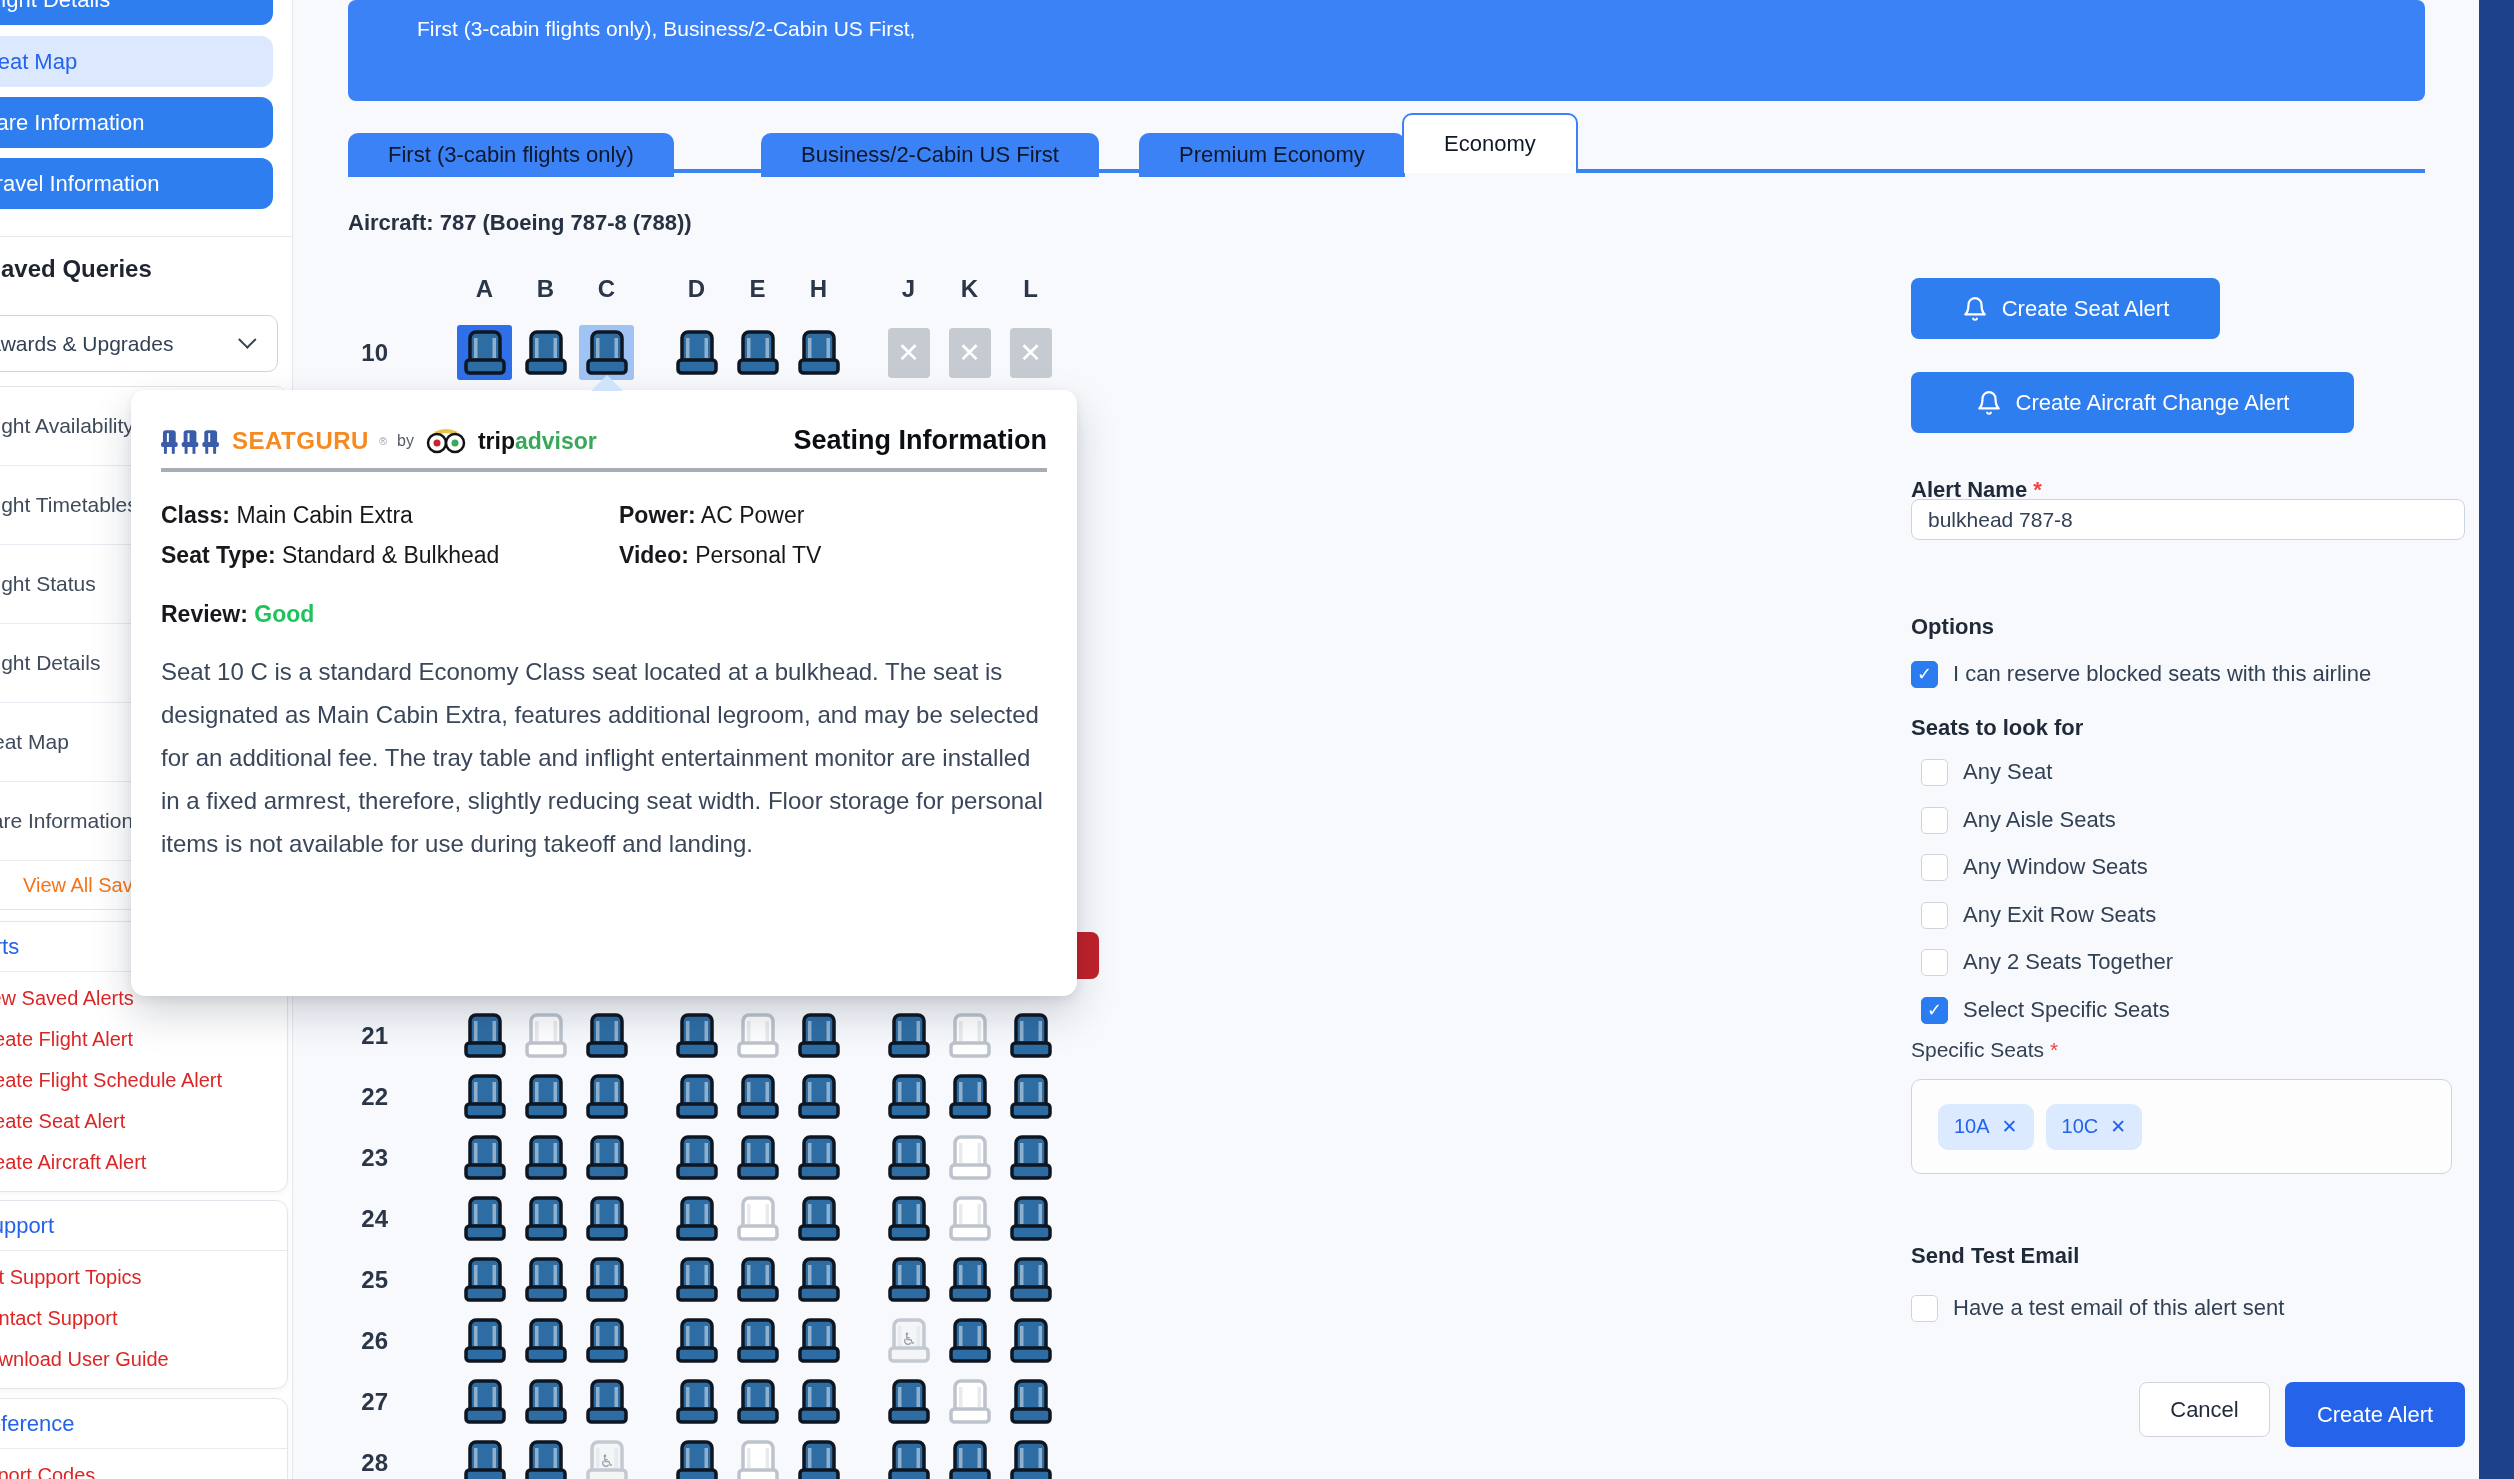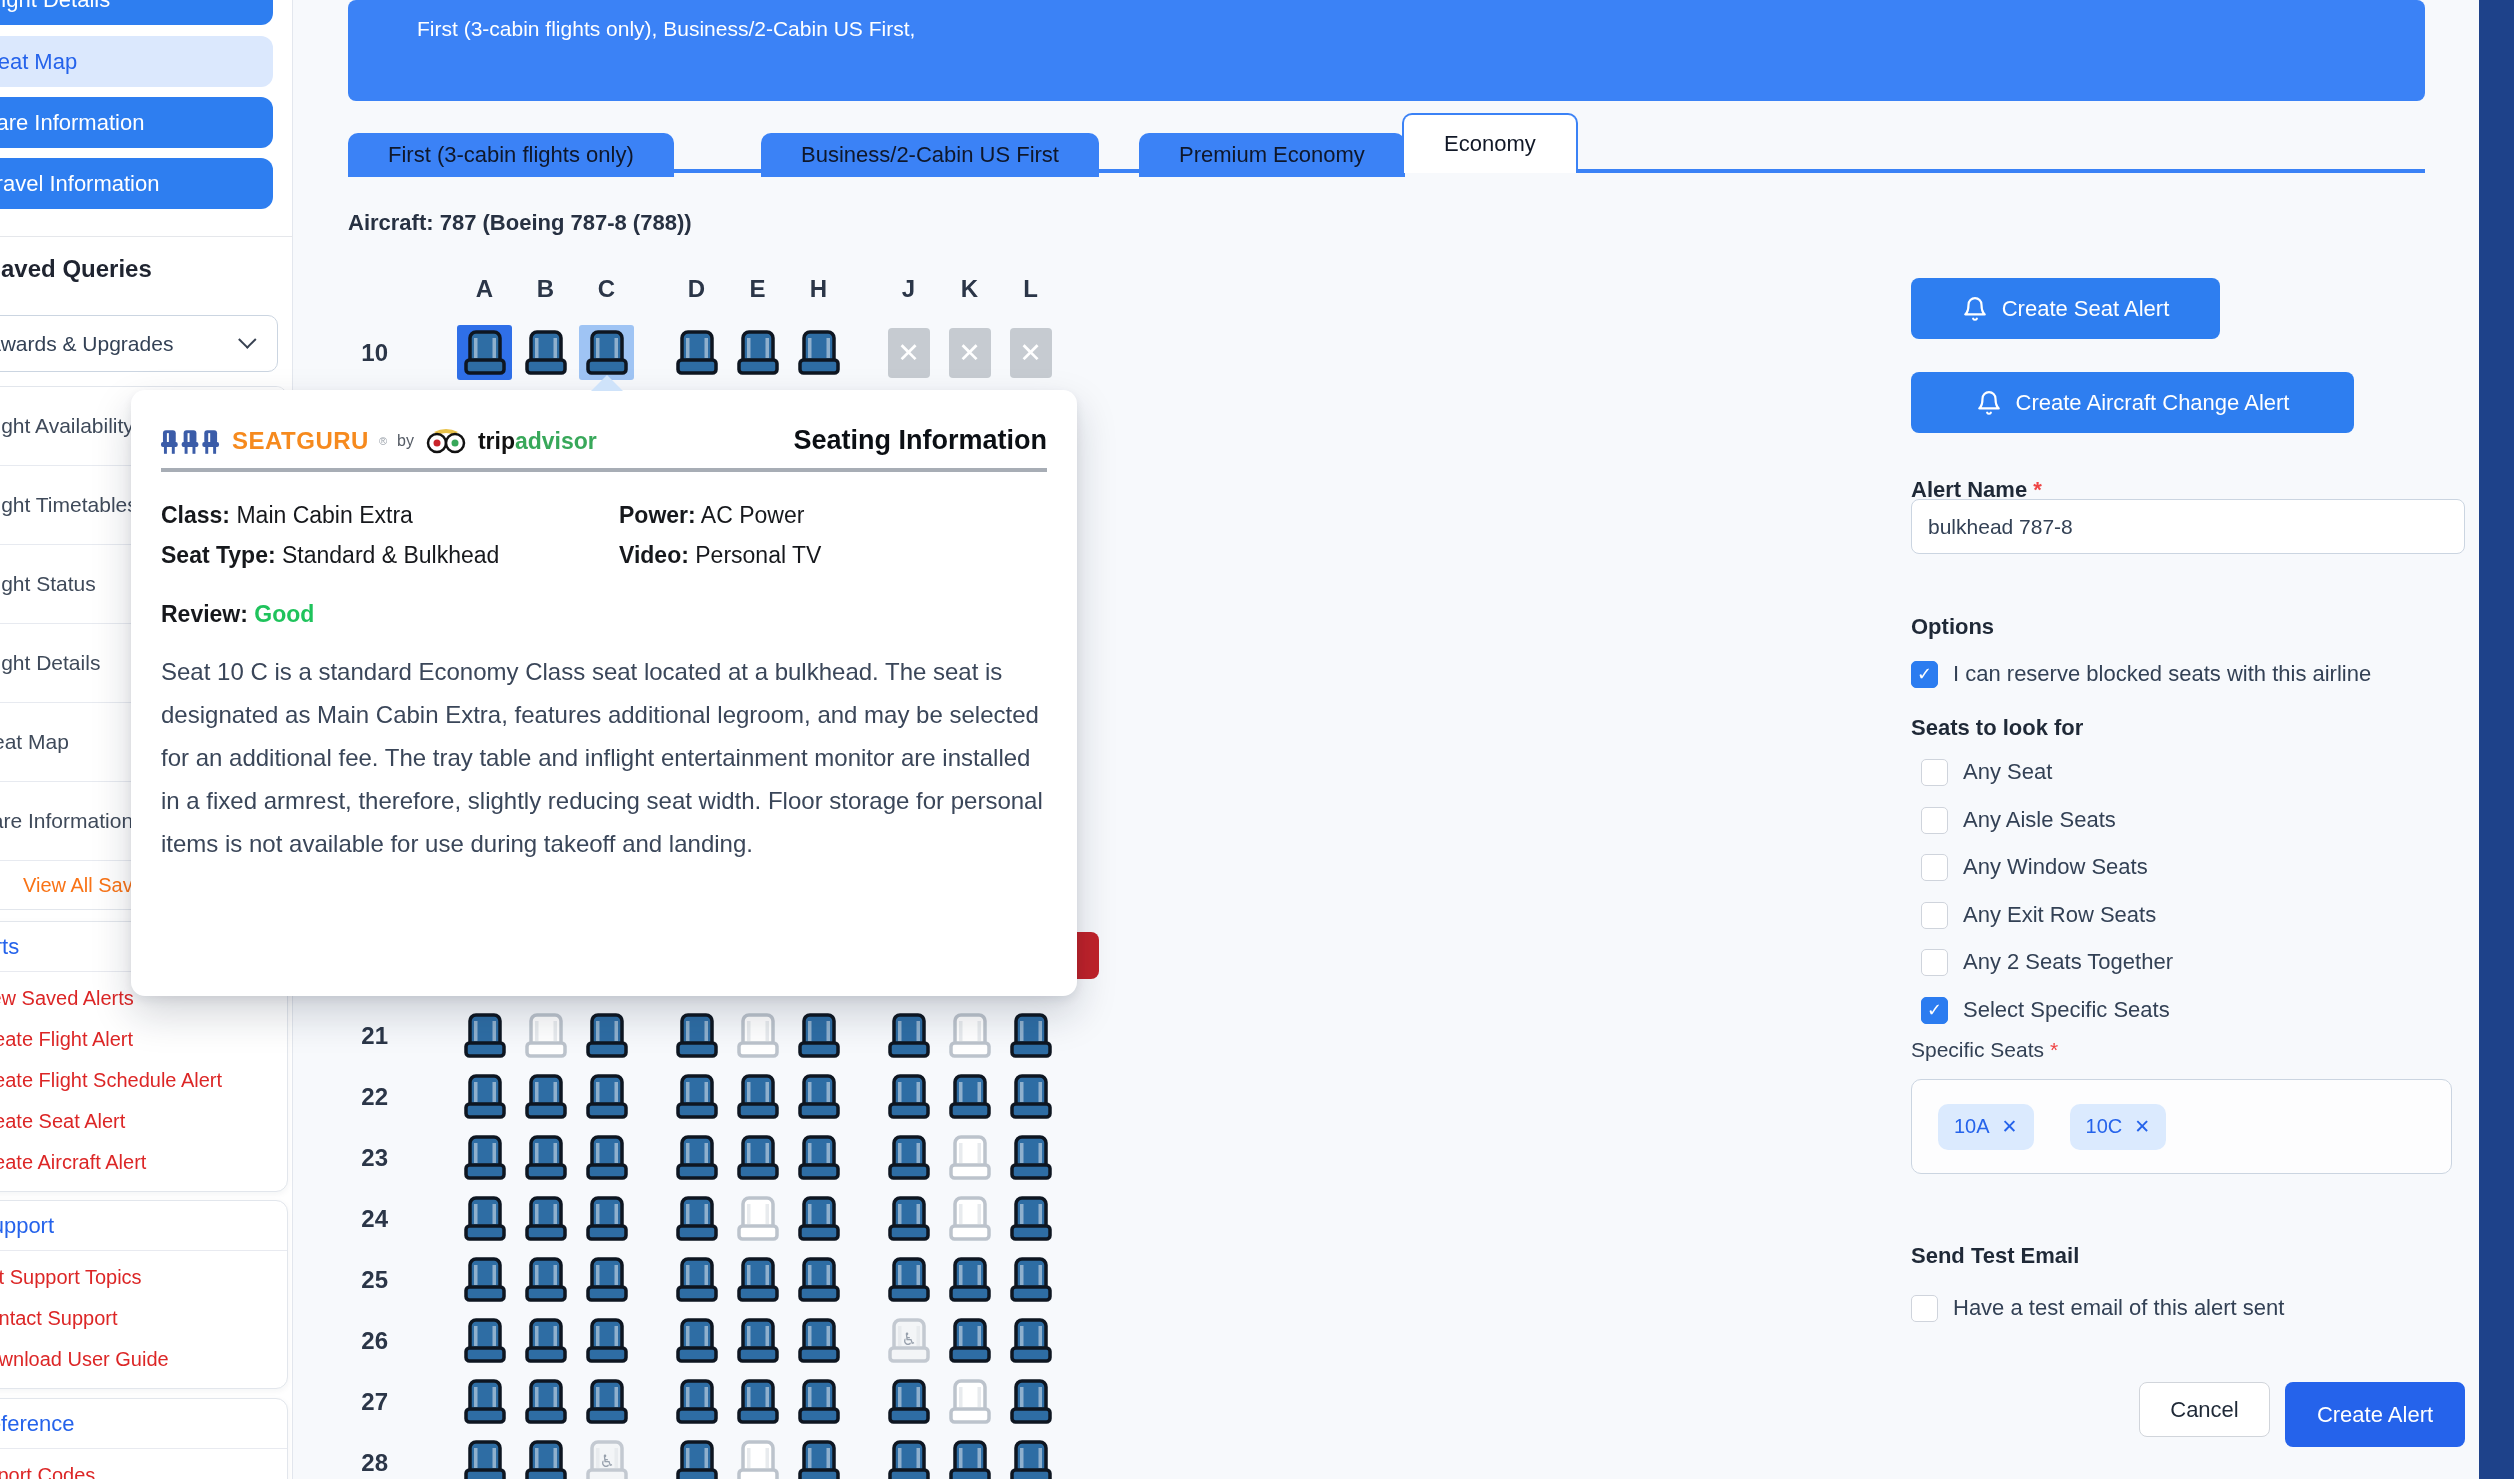--- a/index.html
+++ b/index.html
@@ -70,26 +70,26 @@
   .fields b { font-weight:bold; }
   .review-line { margin-top:32px; font-size:23px; font-weight:bold; color:#16181c; }
   .review-line .val { color:#1fc35c; }
   .popup-desc { margin-top:22px; font-size:24px; line-height:43px; color:#3a4659; width:887px; }
 
   
   .panel { position:absolute; left:1911px; top:0; width:554px; height:1479px; z-index:4; }
   .p-btn { position:absolute; left:0; height:61px; background:#2e7ef0; border:none; border-radius:8px; color:#fff; font-size:22px; display:flex; align-items:center; justify-content:center; gap:14px; cursor:pointer; font-family:inherit; }
   .p-label { position:absolute; left:0; font-size:22px; font-weight:bold; color:#1f2937; }
   .p-label .req, .p-sublabel .req { color:#ef4444; }
-  .p-input { position:absolute; left:0; top:499px; width:554px; height:55px; border:1px solid #cbd5e1; border-radius:8px; background:#fff; font-size:21px; color:#334155; padding:0 16px; font-family:inherit; }
+  .p-input { position:absolute; left:0; top:499px; width:554px; height:41px; border:1px solid #cbd5e1; border-radius:8px; background:#fff; font-size:21px; color:#334155; padding:0 16px; font-family:inherit; }
   .cb-row { position:absolute; display:flex; align-items:center; gap:15px; font-size:22px; color:#334155; cursor:pointer; height:30px; }
   .cb { width:27px; height:27px; border:1.5px solid #cfd4dc; border-radius:5px; background:#fff; flex:0 0 auto; display:flex; align-items:center; justify-content:center; }
   .cb.checked { background:#2b7cf0; border-color:#2b7cf0; color:#fff; font-size:18px; font-weight:bold; }
   .p-sublabel { position:absolute; left:0; top:1038px; font-size:21px; color:#334155; }
-  .chips-box { position:absolute; left:0; top:1079px; width:541px; height:95px; background:#fdfdfe; border:1px solid #cbd5e1; border-radius:10px; display:flex; align-items:center; gap:36px; padding-left:26px; }
+  .chips-box { position:absolute; left:0; top:1079px; width:541px; height:95px; background:#fdfdfe; border:1px solid #cbd5e1; border-radius:10px; display:flex; align-items:center; gap:12px; padding-left:26px; }
   .chip { height:46px; background:#dbeafe; border-radius:10px; color:#2563eb; font-size:20px; display:flex; align-items:center; gap:12px; padding:0 16px; }
   .chip .x { cursor:pointer; font-size:19px; }
   .p-cancel { position:absolute; left:228px; top:1382px; width:131px; height:55px; background:#fff; border:1px solid #d1d5db; border-radius:8px; font-size:22px; color:#1f2937; cursor:pointer; font-family:inherit; }
   .p-create { position:absolute; left:374px; top:1382px; width:180px; height:65px; background:#2563eb; border:none; border-radius:8px; font-size:22px; color:#fff; cursor:pointer; font-family:inherit; }
 </style>
 </head>
 <body>
 
 <div class="sidebar">
   <div class="sidebar-inner">

